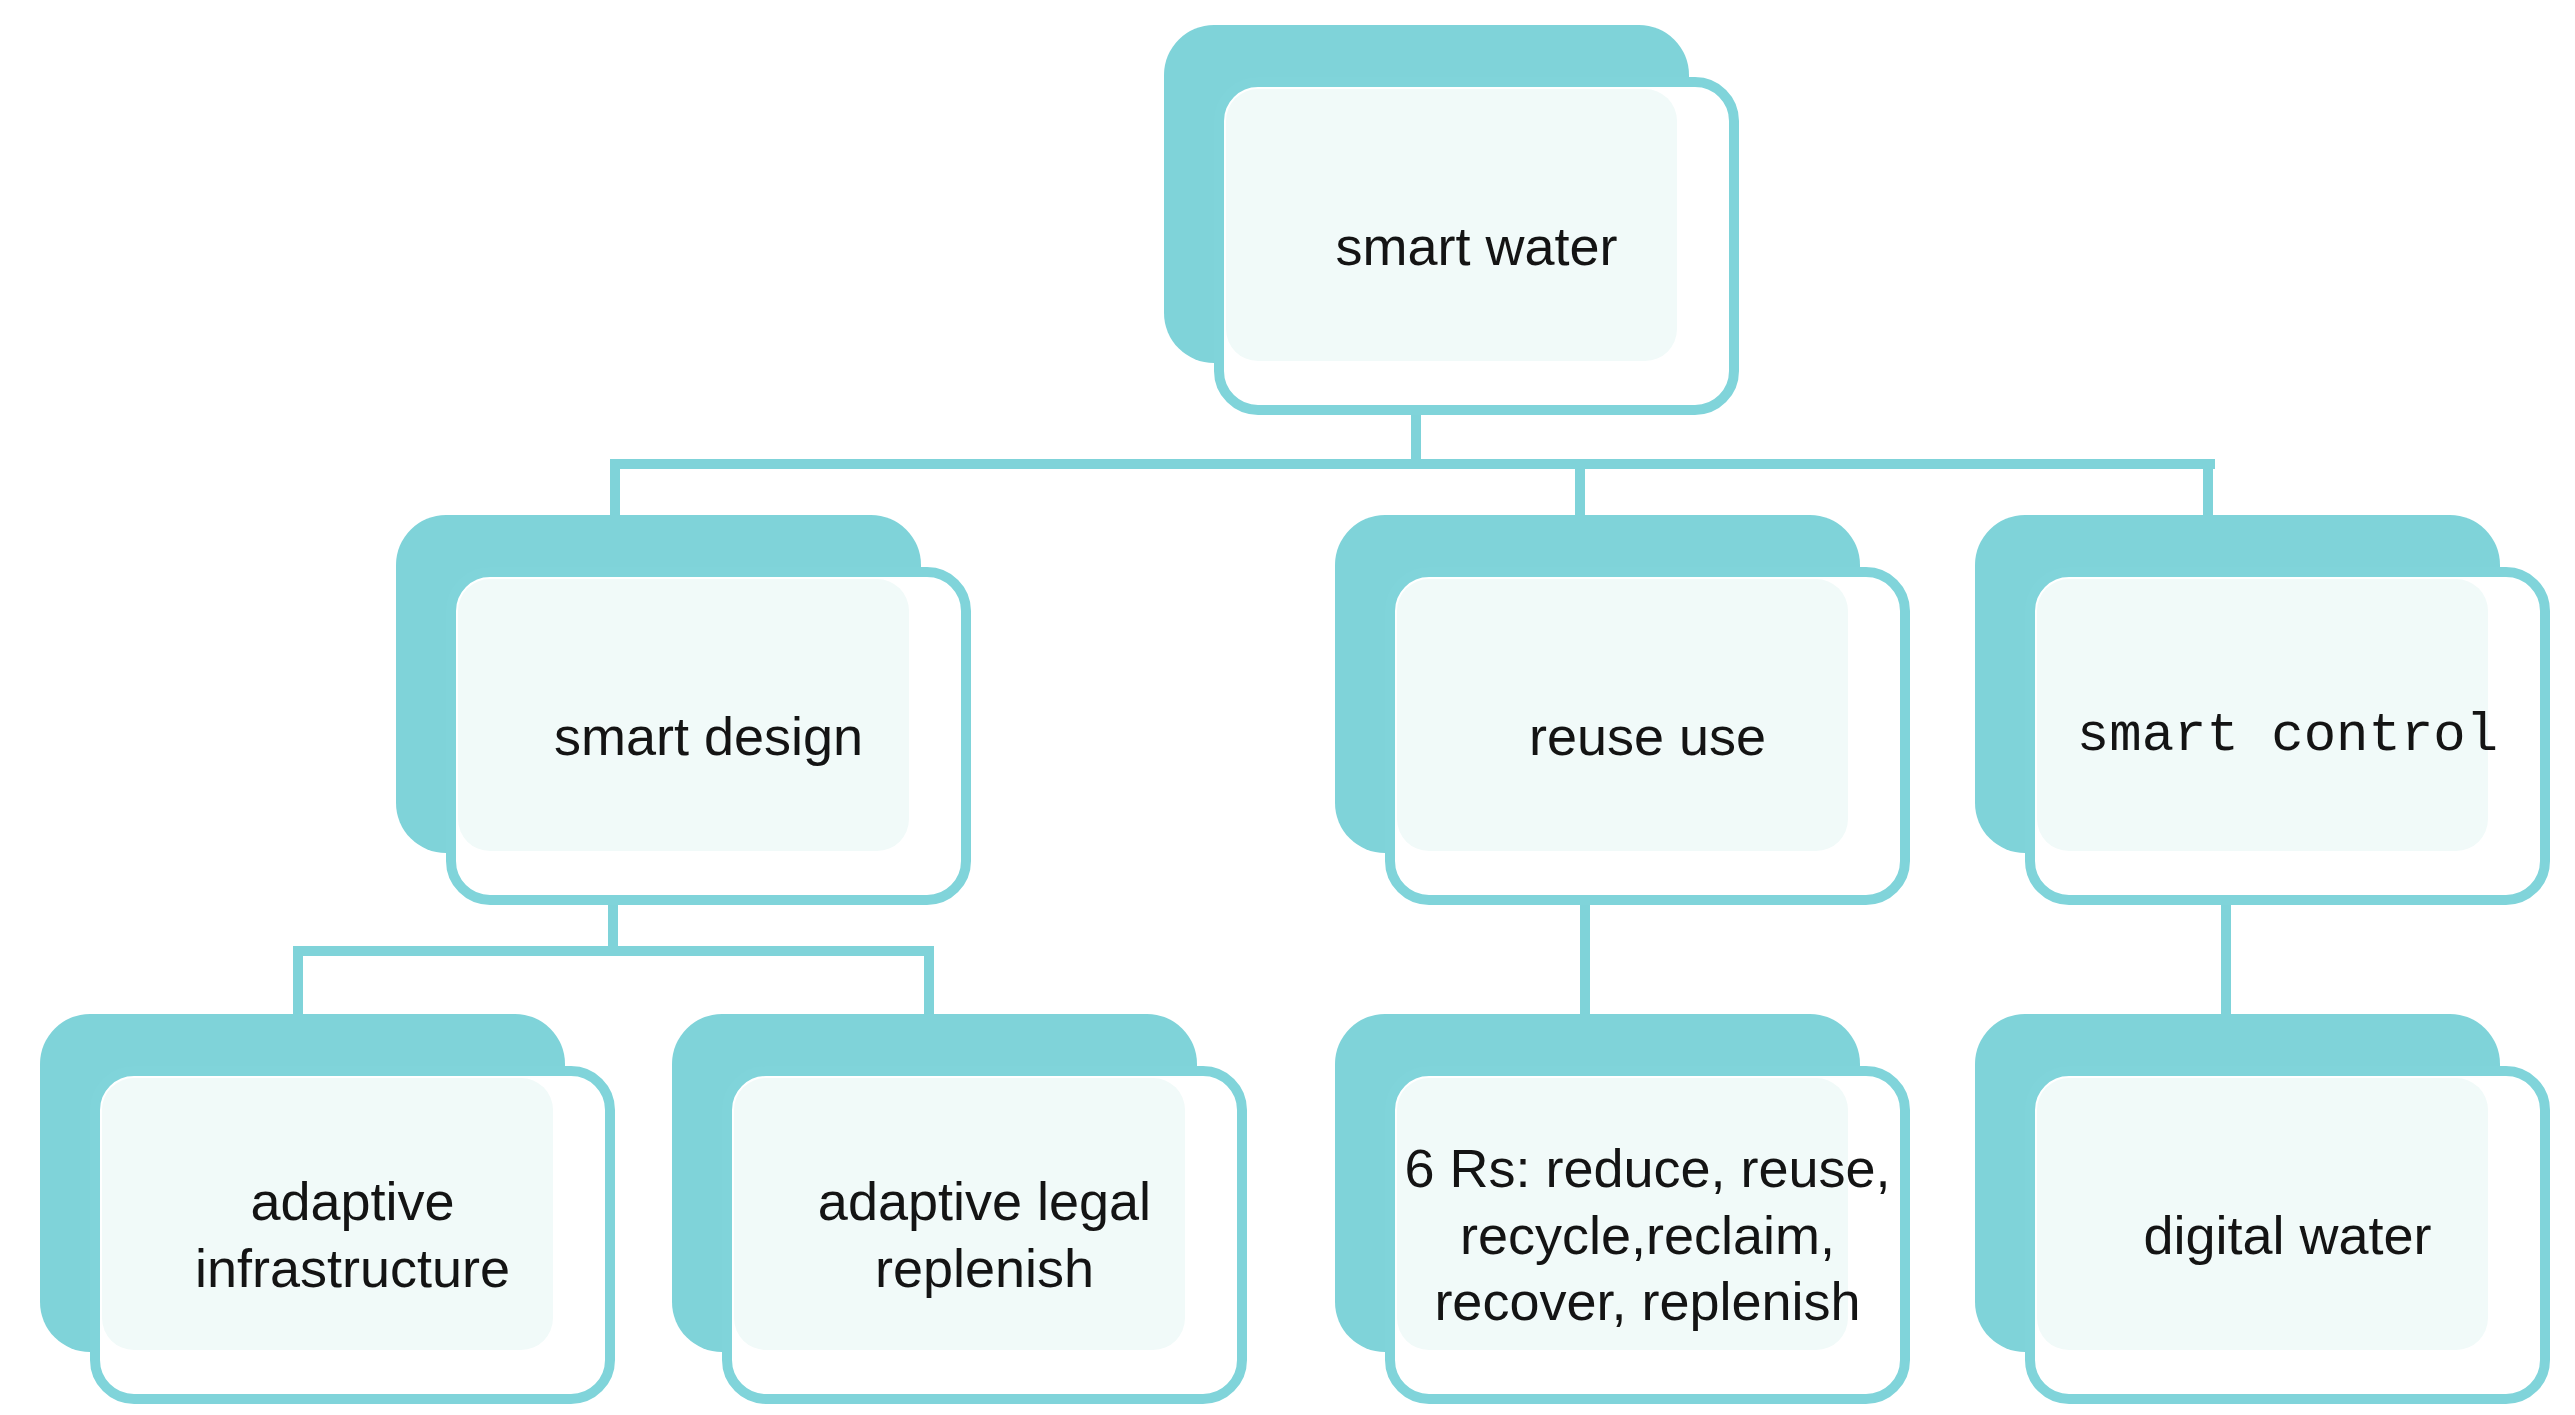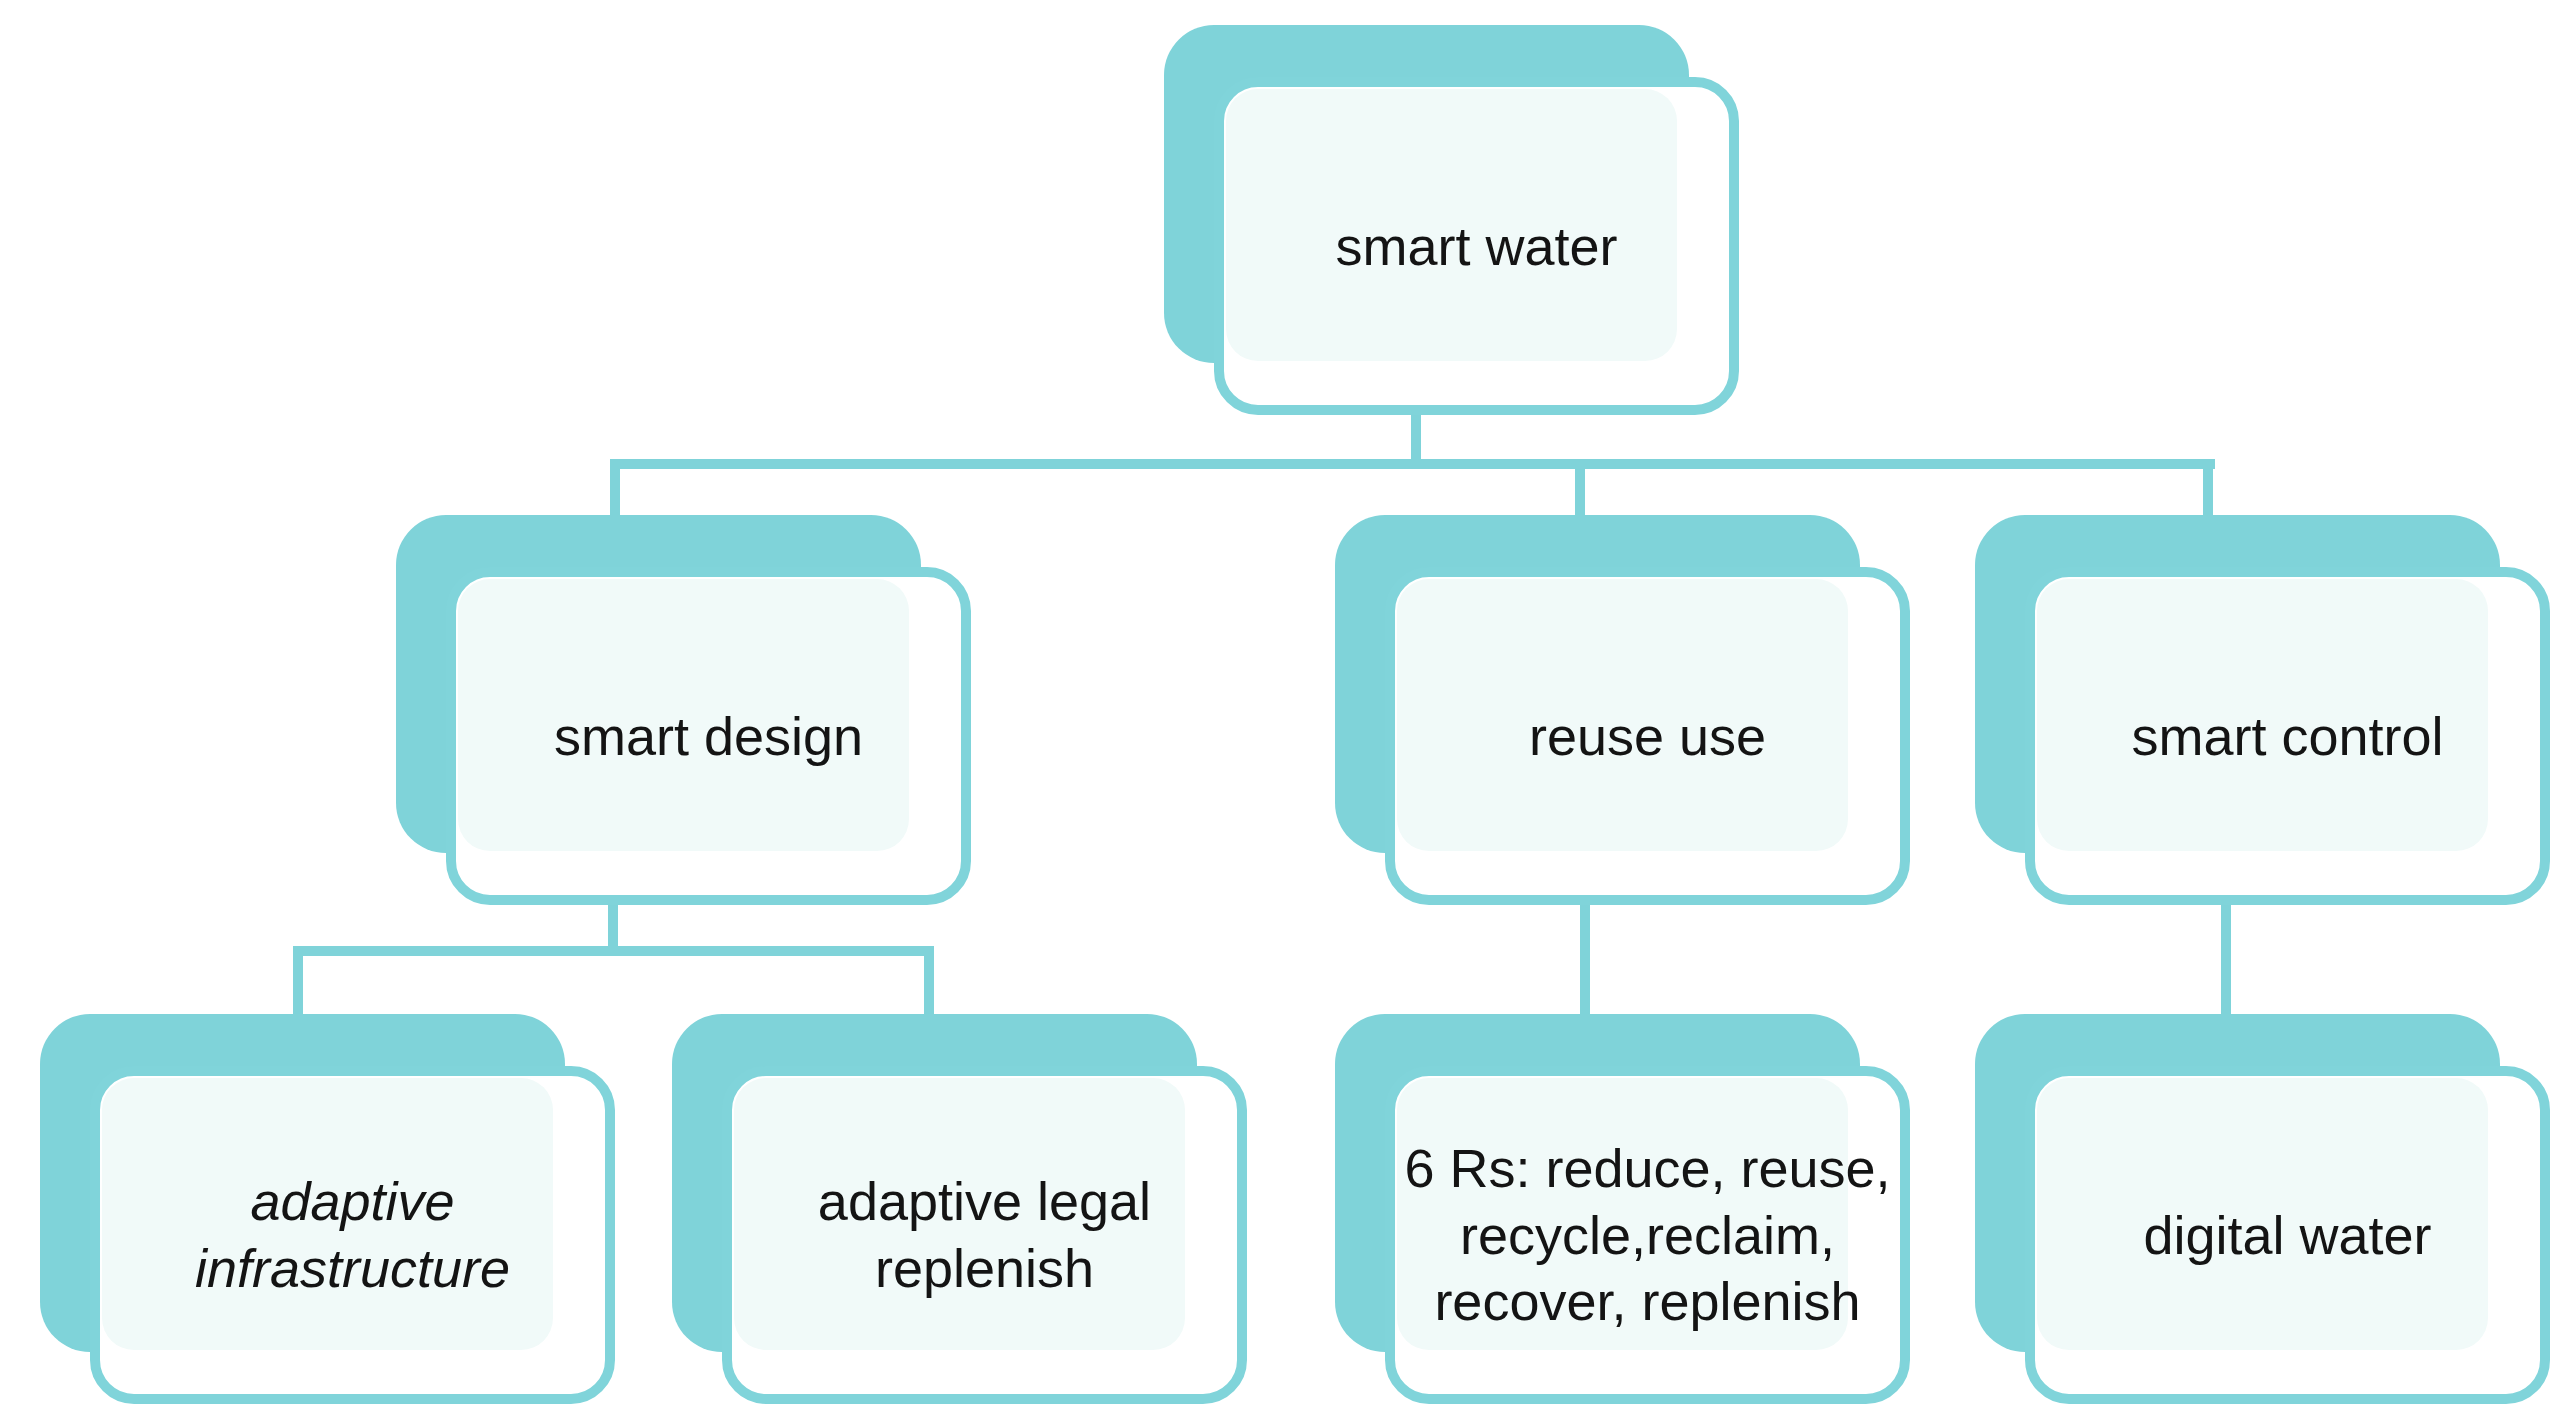--- a/index.html
+++ b/index.html
@@ -108,29 +108,29 @@
   </div>
 
   <div class="node" style="left:1335px; top:515px;">
     <div class="shadow"></div>
     <div class="card">
       <div class="glow"></div>
       <div class="label">reuse use</div>
     </div>
   </div>
 
-  <div class="node" style="left:1975px; top:515px;">
+  <div class="node" style="left:1975px; top:515px;font-family:Liberation Mono, monospace;">
     <div class="shadow"></div>
     <div class="card">
       <div class="glow"></div>
       <div class="label">smart control</div>
     </div>
   </div>
 
-  <div class="node" style="left:40px; top:1014px;font-style:italic;">
+  <div class="node" style="left:40px; top:1014px;">
     <div class="shadow"></div>
     <div class="card">
       <div class="glow"></div>
       <div class="label">adaptive
 infrastructure</div>
     </div>
   </div>
 
   <div class="node" style="left:672px; top:1014px;">
     <div class="shadow"></div>

